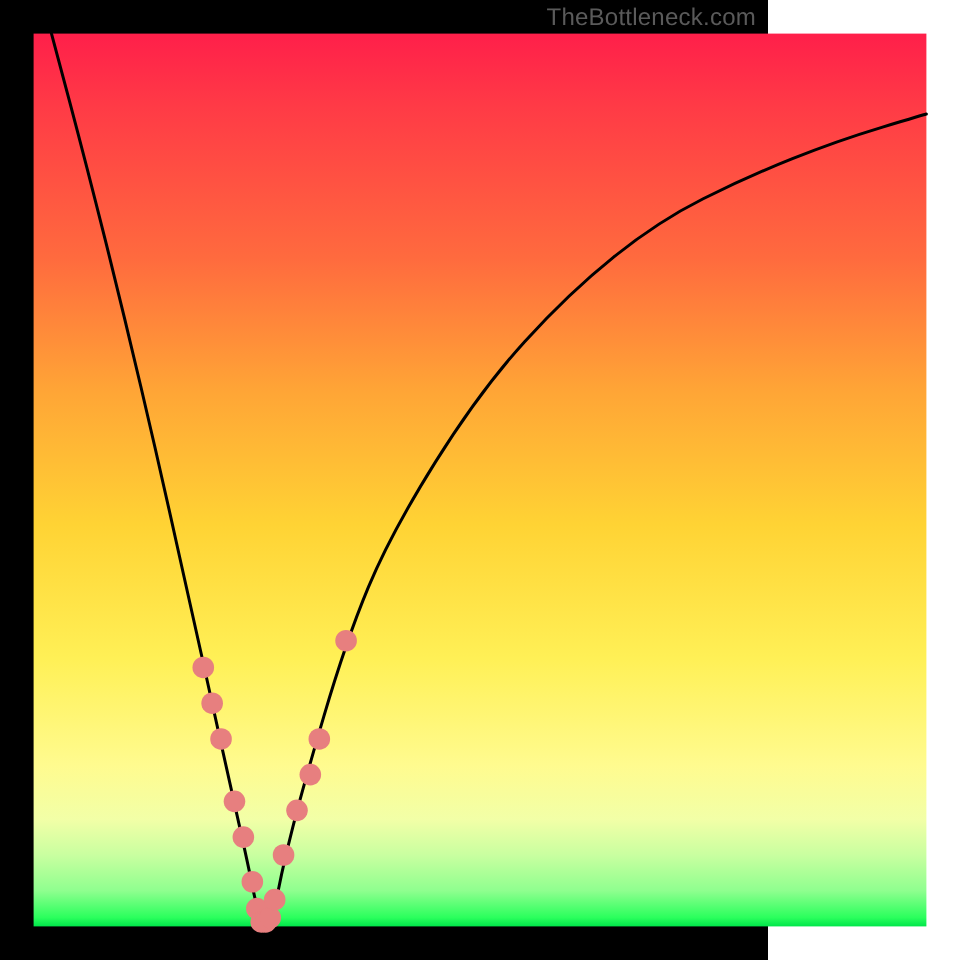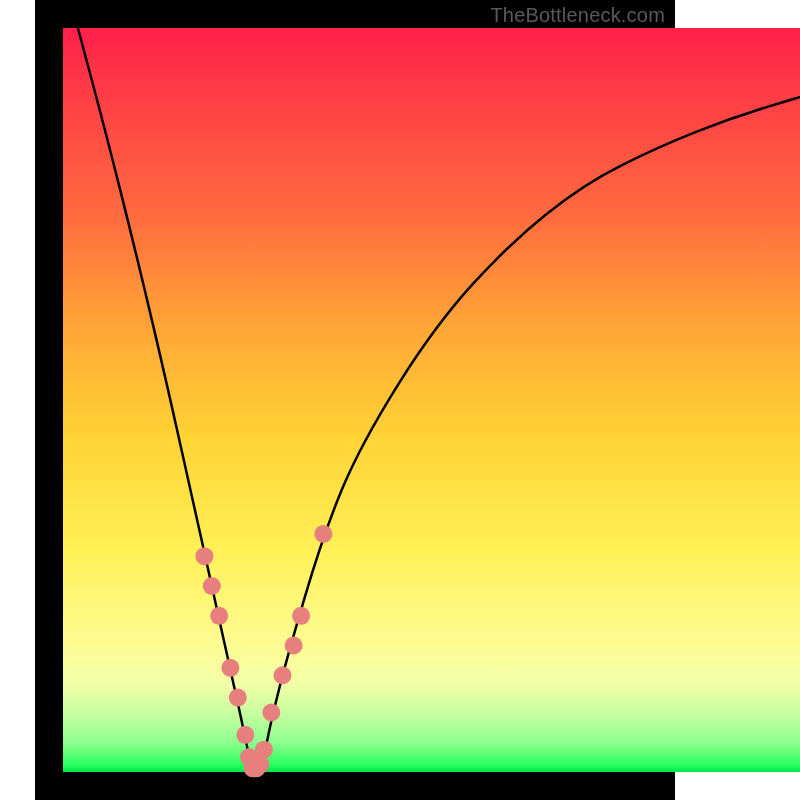--- a/index.html
+++ b/index.html
@@ -8,21 +8,20 @@
     width: 800px;
     height: 800px;
     overflow: hidden;
     font-family: Arial, Helvetica, sans-serif;
   }
   .frame {
     width: 640px;
     height: 800px;
     background: #000;
     position: relative;
-    margin-left: 35px;
   }
   .plot-area {
     position: absolute;
     left: 28px;
     top: 28px;
     width: 744px;
     height: 744px;
     
     background: linear-gradient(
       to bottom,

